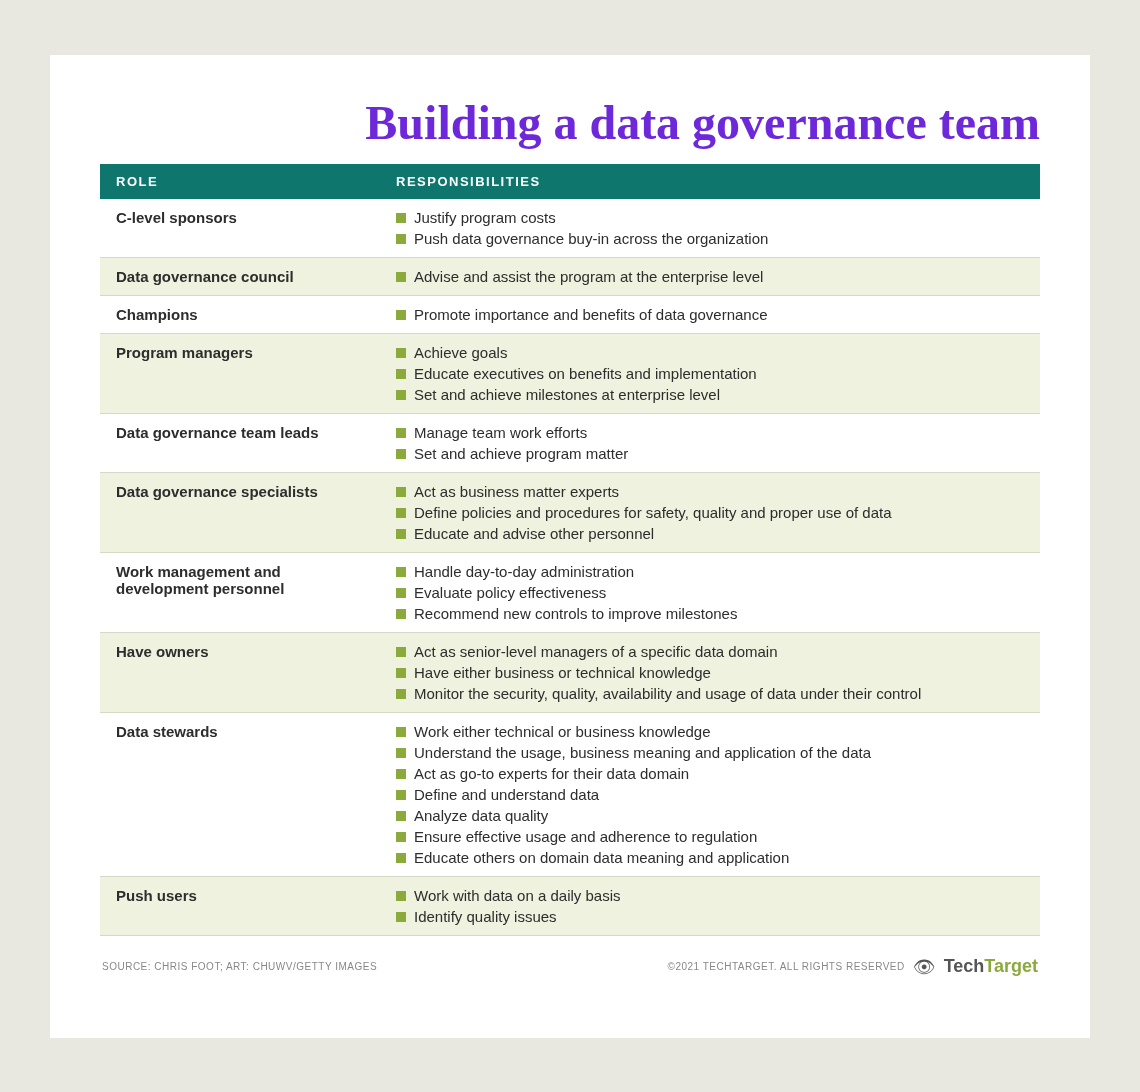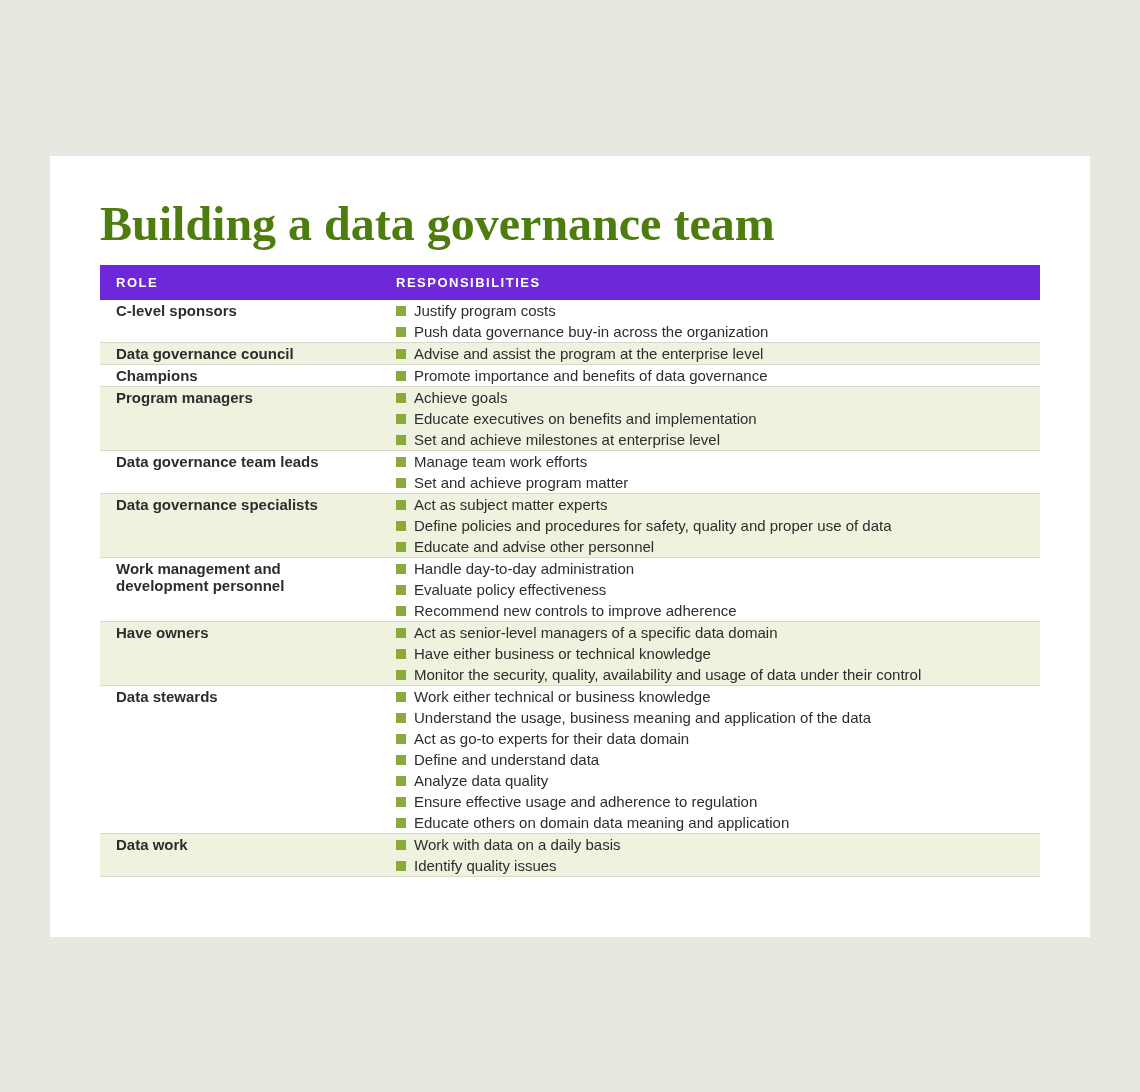--- a/index.html
+++ b/index.html
@@ -15,30 +15,30 @@
     .card {
       background: #ffffff;
       width: 1040px;
       margin: 40px auto;
       padding: 40px 50px 60px 50px;
     }
     h1 {
       font-family: Georgia, serif;
       font-size: 48px;
       font-weight: 700;
-      color: #4d7c0f;
+      color: #6d28d9;
       margin-bottom: 14px;
-      text-align: left;
+      text-align: right;
     }
     table {
       width: 100%;
       border-collapse: collapse;
     }
     thead tr {
-      background: #6d28d9;
+      background: #0f766e;
     }
     thead th {
       color: #ffffff;
       font-family: Arial, sans-serif;
       font-size: 13px;
       font-weight: 600;
       letter-spacing: 1.5px;
       text-transform: uppercase;
       padding: 10px 16px;
       text-align: left;
@@ -46,21 +46,21 @@
     thead th:first-child {
       width: 280px;
     }
     tbody tr:nth-child(odd) {
       background: #ffffff;
     }
     tbody tr:nth-child(even) {
       background: #eef2de;
     }
     td {
-      padding: 2px 16px;
+      padding: 10px 16px;
       vertical-align: top;
       border-bottom: 1px solid #d8d8c8;
     }
     .role-cell {
       font-family: Arial, sans-serif;
       font-size: 15px;
       font-weight: 700;
       color: #2d2d2d;
       width: 280px;
     }
@@ -199,21 +199,21 @@
               <span class="bullet"></span>
               <span>Set and achieve program matter</span>
             </div>
           </td>
         </tr>
         <tr>
           <td class="role-cell">Data governance specialists</td>
           <td class="resp-cell">
             <div class="resp-item">
               <span class="bullet"></span>
-              <span>Act as subject matter experts</span>
+              <span>Act as business matter experts</span>
             </div>
             <div class="resp-item">
               <span class="bullet"></span>
               <span>Define policies and procedures for safety, quality and proper use of data</span>
             </div>
             <div class="resp-item">
               <span class="bullet"></span>
               <span>Educate and advise other personnel</span>
             </div>
           </td>
@@ -224,21 +224,21 @@
             <div class="resp-item">
               <span class="bullet"></span>
               <span>Handle day-to-day administration</span>
             </div>
             <div class="resp-item">
               <span class="bullet"></span>
               <span>Evaluate policy effectiveness</span>
             </div>
             <div class="resp-item">
               <span class="bullet"></span>
-              <span>Recommend new controls to improve adherence</span>
+              <span>Recommend new controls to improve milestones</span>
             </div>
           </td>
         </tr>
         <tr>
           <td class="role-cell">Have owners</td>
           <td class="resp-cell">
             <div class="resp-item">
               <span class="bullet"></span>
               <span>Act as senior-level managers of a specific data domain</span>
             </div>
@@ -279,28 +279,36 @@
               <span class="bullet"></span>
               <span>Ensure effective usage and adherence to regulation</span>
             </div>
             <div class="resp-item">
               <span class="bullet"></span>
               <span>Educate others on domain data meaning and application</span>
             </div>
           </td>
         </tr>
         <tr>
-          <td class="role-cell">Data work</td>
+          <td class="role-cell">Push users</td>
           <td class="resp-cell">
             <div class="resp-item">
               <span class="bullet"></span>
               <span>Work with data on a daily basis</span>
             </div>
             <div class="resp-item">
               <span class="bullet"></span>
               <span>Identify quality issues</span>
             </div>
           </td>
         </tr>
       </tbody>
   </table>
 
+  <div class="footer">
+    <div class="footer-left">SOURCE: CHRIS FOOT; ART: CHUWV/GETTY IMAGES</div>
+    <div class="footer-right">
+      <span class="footer-right-text">©2021 TECHTARGET. ALL RIGHTS RESERVED</span>
+      <span class="eye-icon">👁</span>
+      <span class="techtarget-logo">Tech<span>Target</span></span>
+    </div>
+  </div>
 </div>
 
 </body></html>

